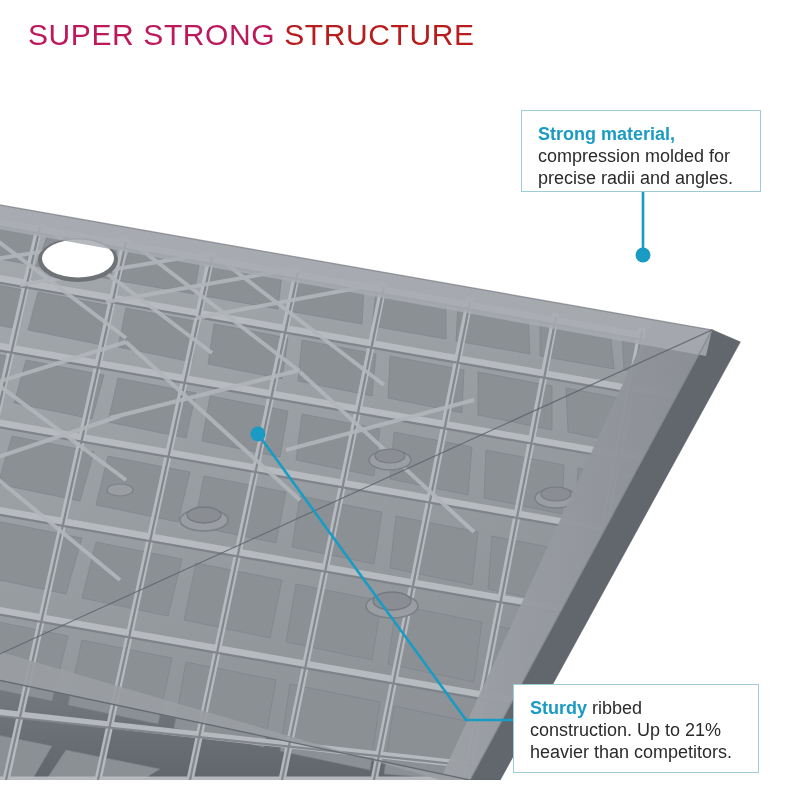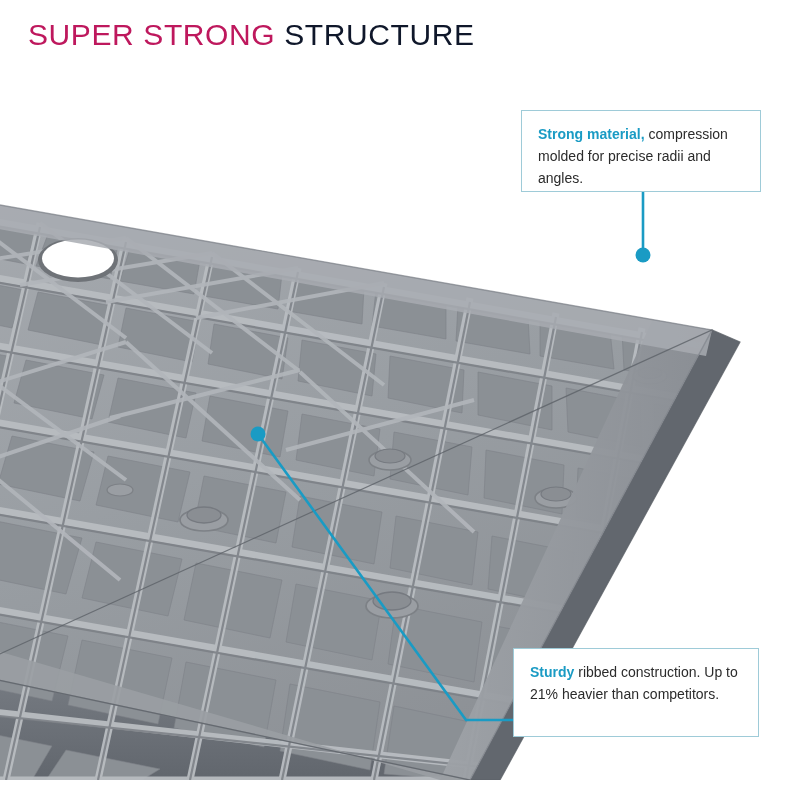--- a/index.html
+++ b/index.html
@@ -21,57 +21,57 @@
     position: absolute;
     left: 28px;
     top: 18px;
     font-size: 30px;
     font-weight: 400;
     letter-spacing: 0.6px;
     white-space: nowrap;
     line-height: 34px;
   }
   .title .accent { color: #be185d; }
-  .title .dark   { color: #0f172a; }
+  .title .dark   { color: #b91c1c; }
 
   
   .product-stage {
     position: absolute;
     left: 0;
     top: 80px;
     width: 800px;
     height: 700px;
     overflow: hidden;
   }
   .product-svg { display: block; }
 
   
   .callout {
     position: absolute;
     box-sizing: border-box;
     border: 1px solid #9ecbd8;
     background: #ffffff;
     padding: 12px 16px 13px 16px;
-    font-size: 14px;
+    font-size: 18px;
     line-height: 22px;
     color: #2b2b2b;
   }
   .callout .lead {
     color: #1a9bc4;
     font-weight: bold;
   }
   .callout-top {
     left: 521px;
     top: 110px;
     width: 240px;
     height: 82px;
   }
   .callout-bottom {
     left: 513px;
-    top: 648px;
+    top: 684px;
     width: 246px;
     height: 89px;
   }
 
   
   .leaders {
     position: absolute;
     left: 0;
     top: 0;
     width: 800px;

